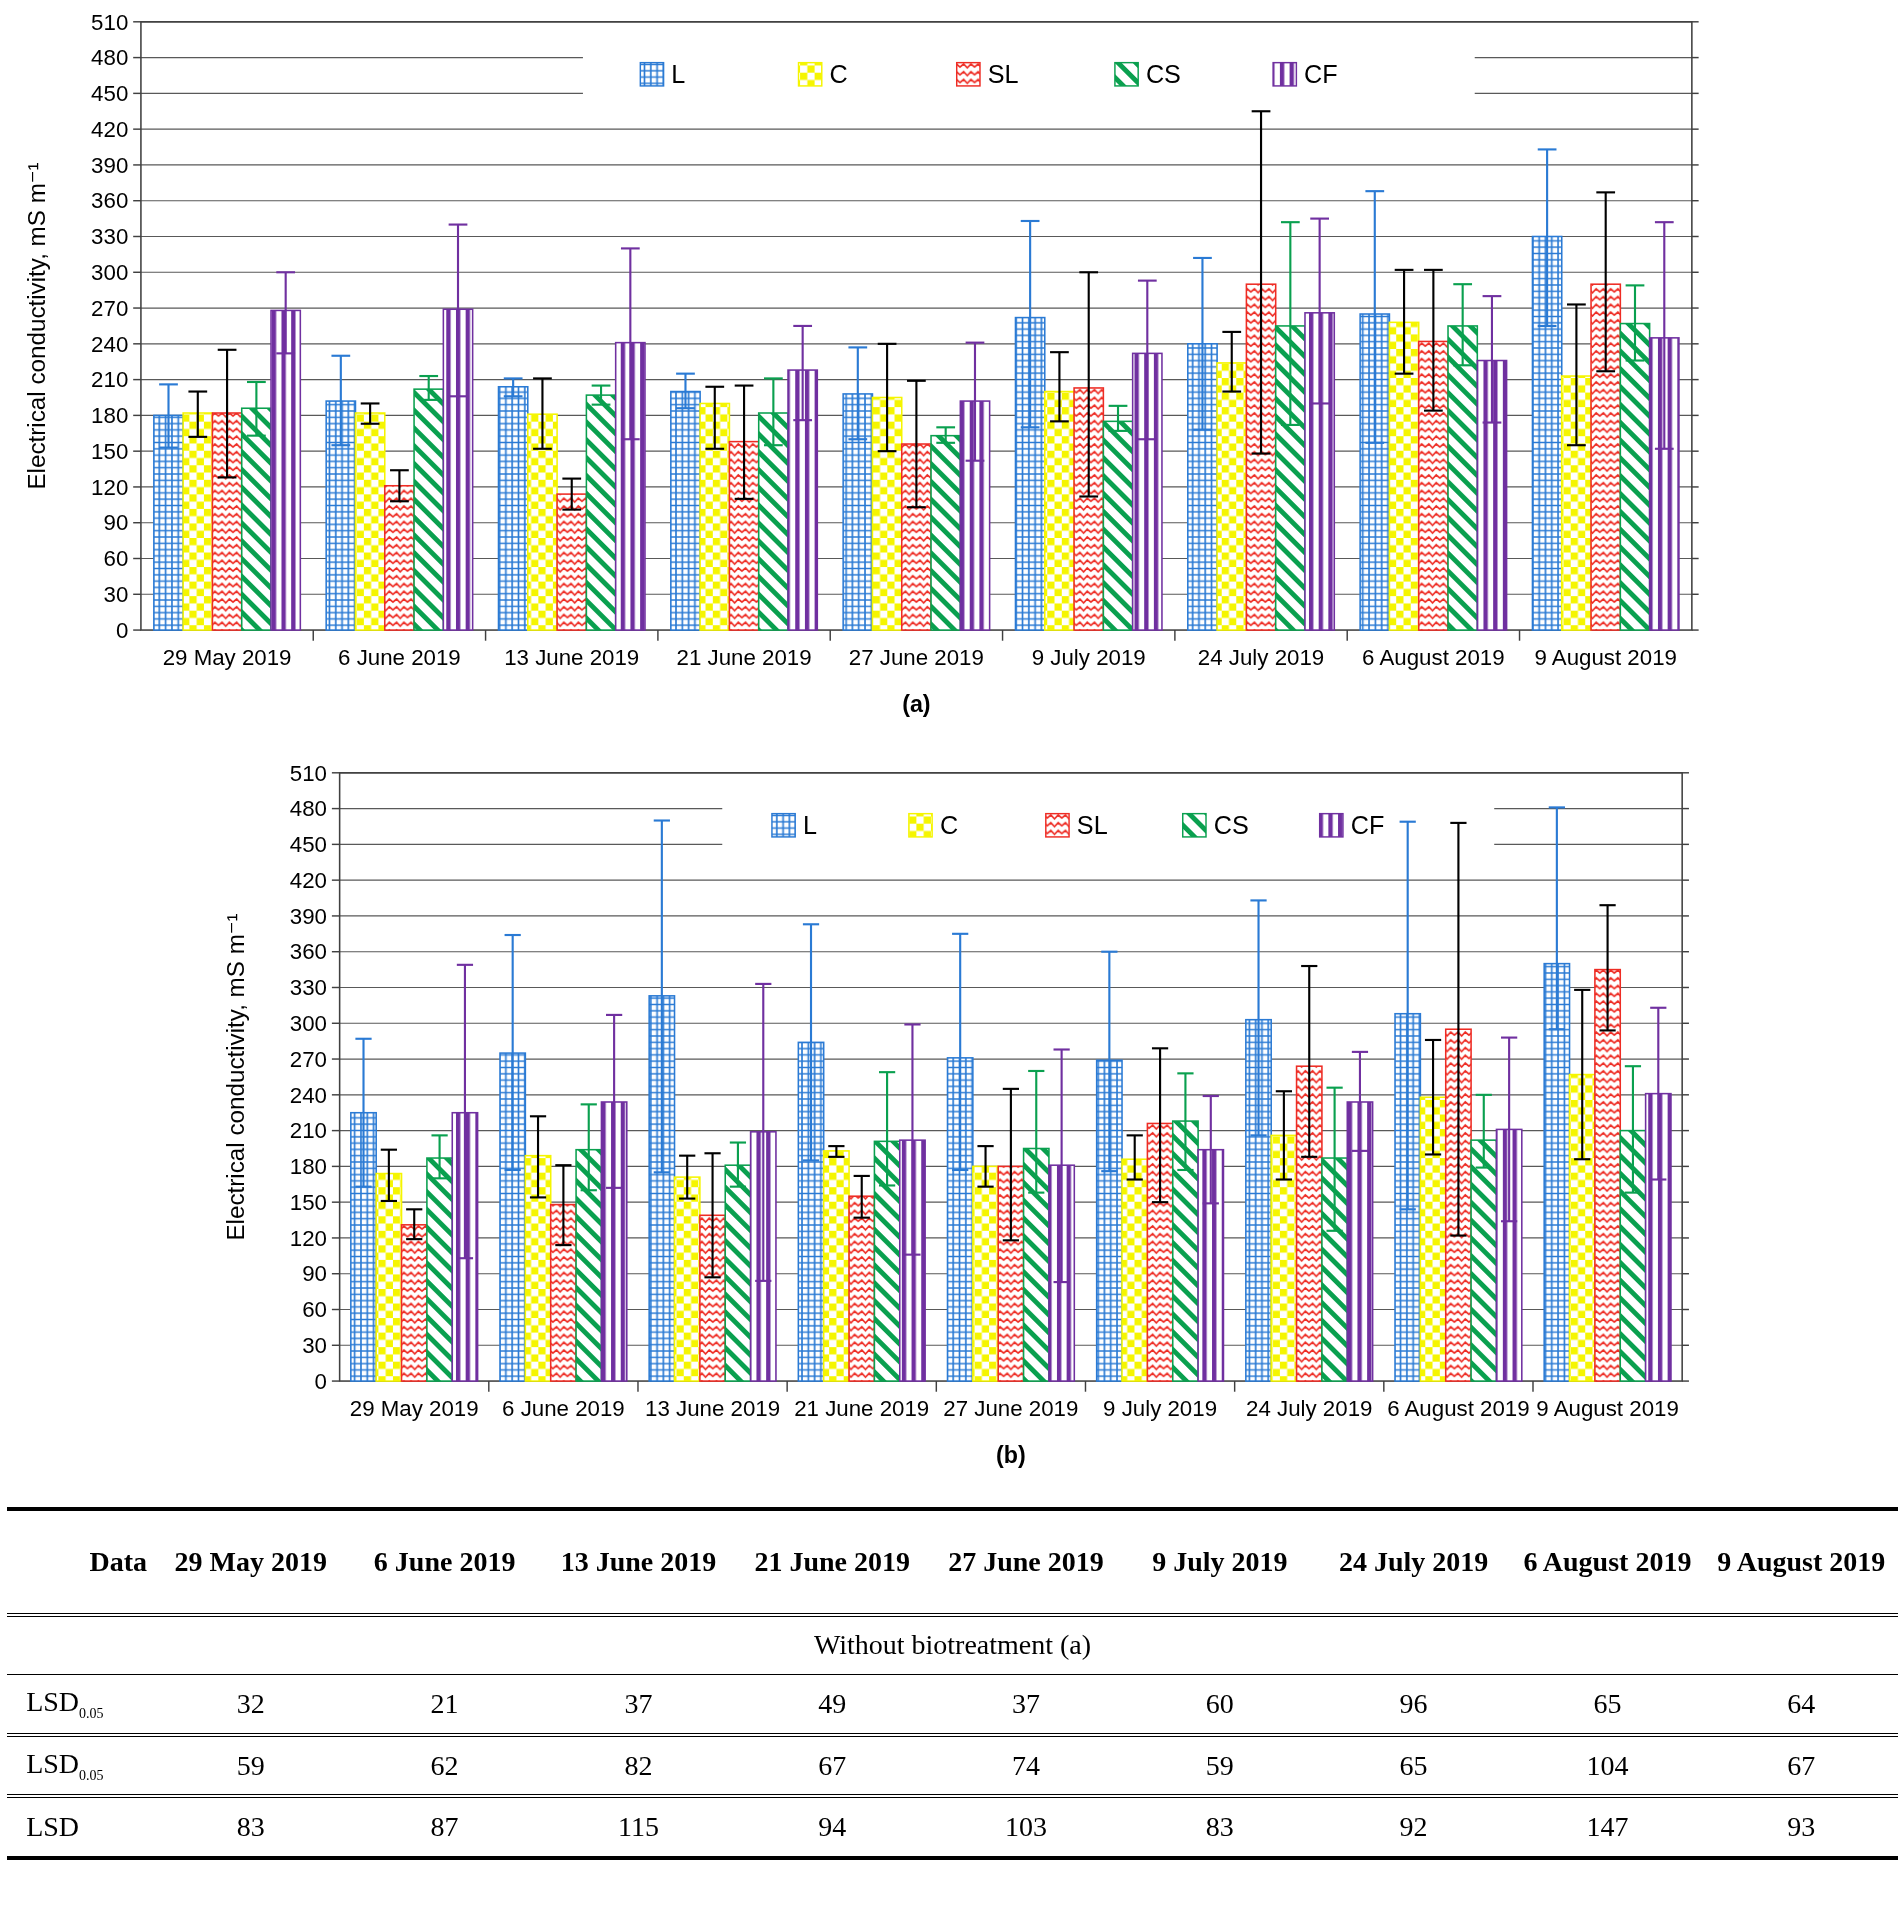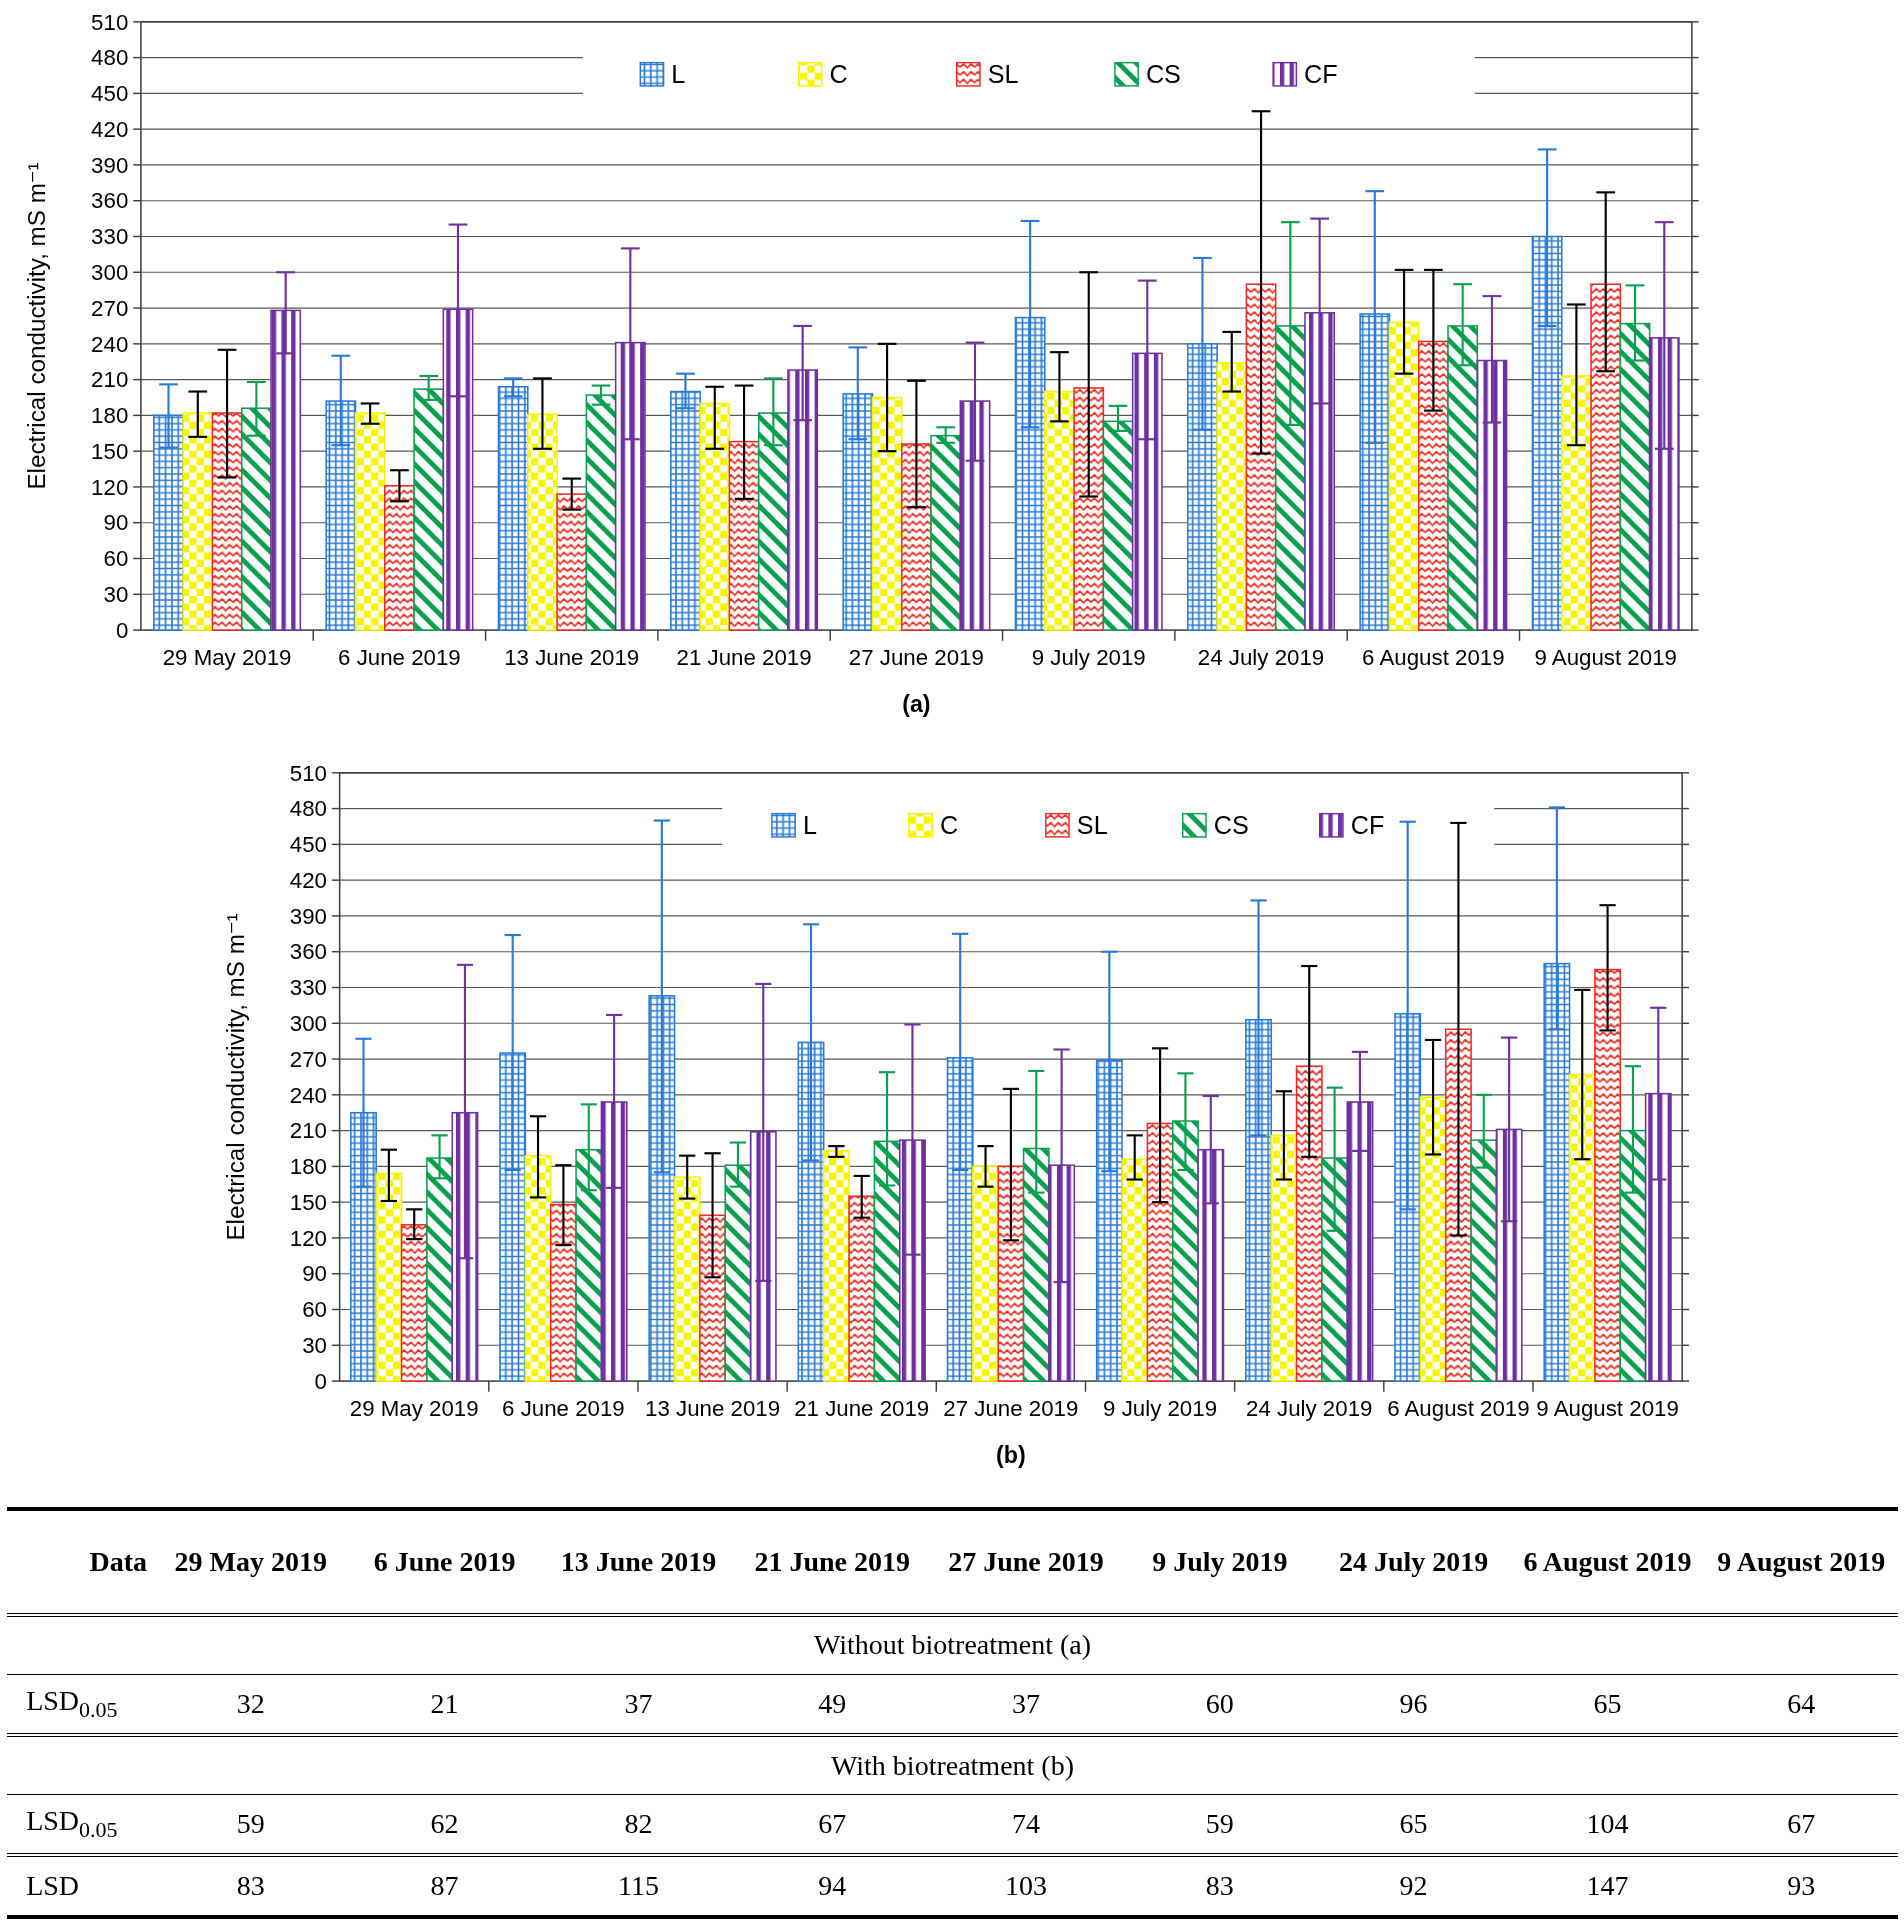--- a/index.html
+++ b/index.html
@@ -10,21 +10,21 @@
   svg text{font-family:"Liberation Sans","DejaVu Sans",sans-serif;fill:#000;}
   .table-wrap{margin:29px 6.8px 0 6.8px;border-top:4.4px solid #000;border-bottom:4.4px solid #000;}
   table.lsd{width:100%;border-collapse:collapse;font-family:"Liberation Serif","DejaVu Serif",serif;font-size:28px;color:#000;}
   table.lsd th, table.lsd td{padding:4.8px 6.8px;text-align:center;vertical-align:middle;}
   table.lsd thead th{font-weight:bold;border-bottom:4.4px double #000;height:92px;line-height:1.25;}
   table.lsd th.datacol{text-align:right;padding-left:19.4px;}
   table.lsd td.rowlabel{text-align:left;padding-left:19.4px;}
   table.lsd tr.section td{border-bottom:1.9px solid #000;height:48px;font-family:Liberation Serif, serif;}
   table.lsd tr.lsd-row td{border-bottom:4.4px double #000;height:48px;}
   table.lsd tr.lsd-row.last td{border-bottom:none;}
-  table.lsd sub{font-size:22px;}
+  table.lsd sub{font-size:14px;}
 </style>
 </head>
 <body>
 
 <div class="page">
   <div class="chart-block" id="chart-a"><svg width="1905" height="727" viewBox="0 0 3929 1500">
         <defs>
           <pattern id="pat-a-L" width="26" height="26" patternUnits="userSpaceOnUse">
             <rect width="26" height="26" fill="#fff"></rect>
             <path d="M0 3 H26 M0 16 H26 M3 0 V26 M16 0 V26" stroke="#2a7ad4" stroke-width="3.4" fill="none"></path>
@@ -874,23 +874,20 @@
             <td>32</td>
             <td>21</td>
             <td>37</td>
             <td>49</td>
             <td>37</td>
             <td>60</td>
             <td>96</td>
             <td>65</td>
             <td>64</td>
           </tr>
-          <tr class="section">
-            <td colspan="10">With biotreatment (b)</td>
-          </tr>
           <tr class="lsd-row">
             <td class="rowlabel">LSD<sub>0.05</sub></td>
             <td>59</td>
             <td>62</td>
             <td>82</td>
             <td>67</td>
             <td>74</td>
             <td>59</td>
             <td>65</td>
             <td>104</td>

